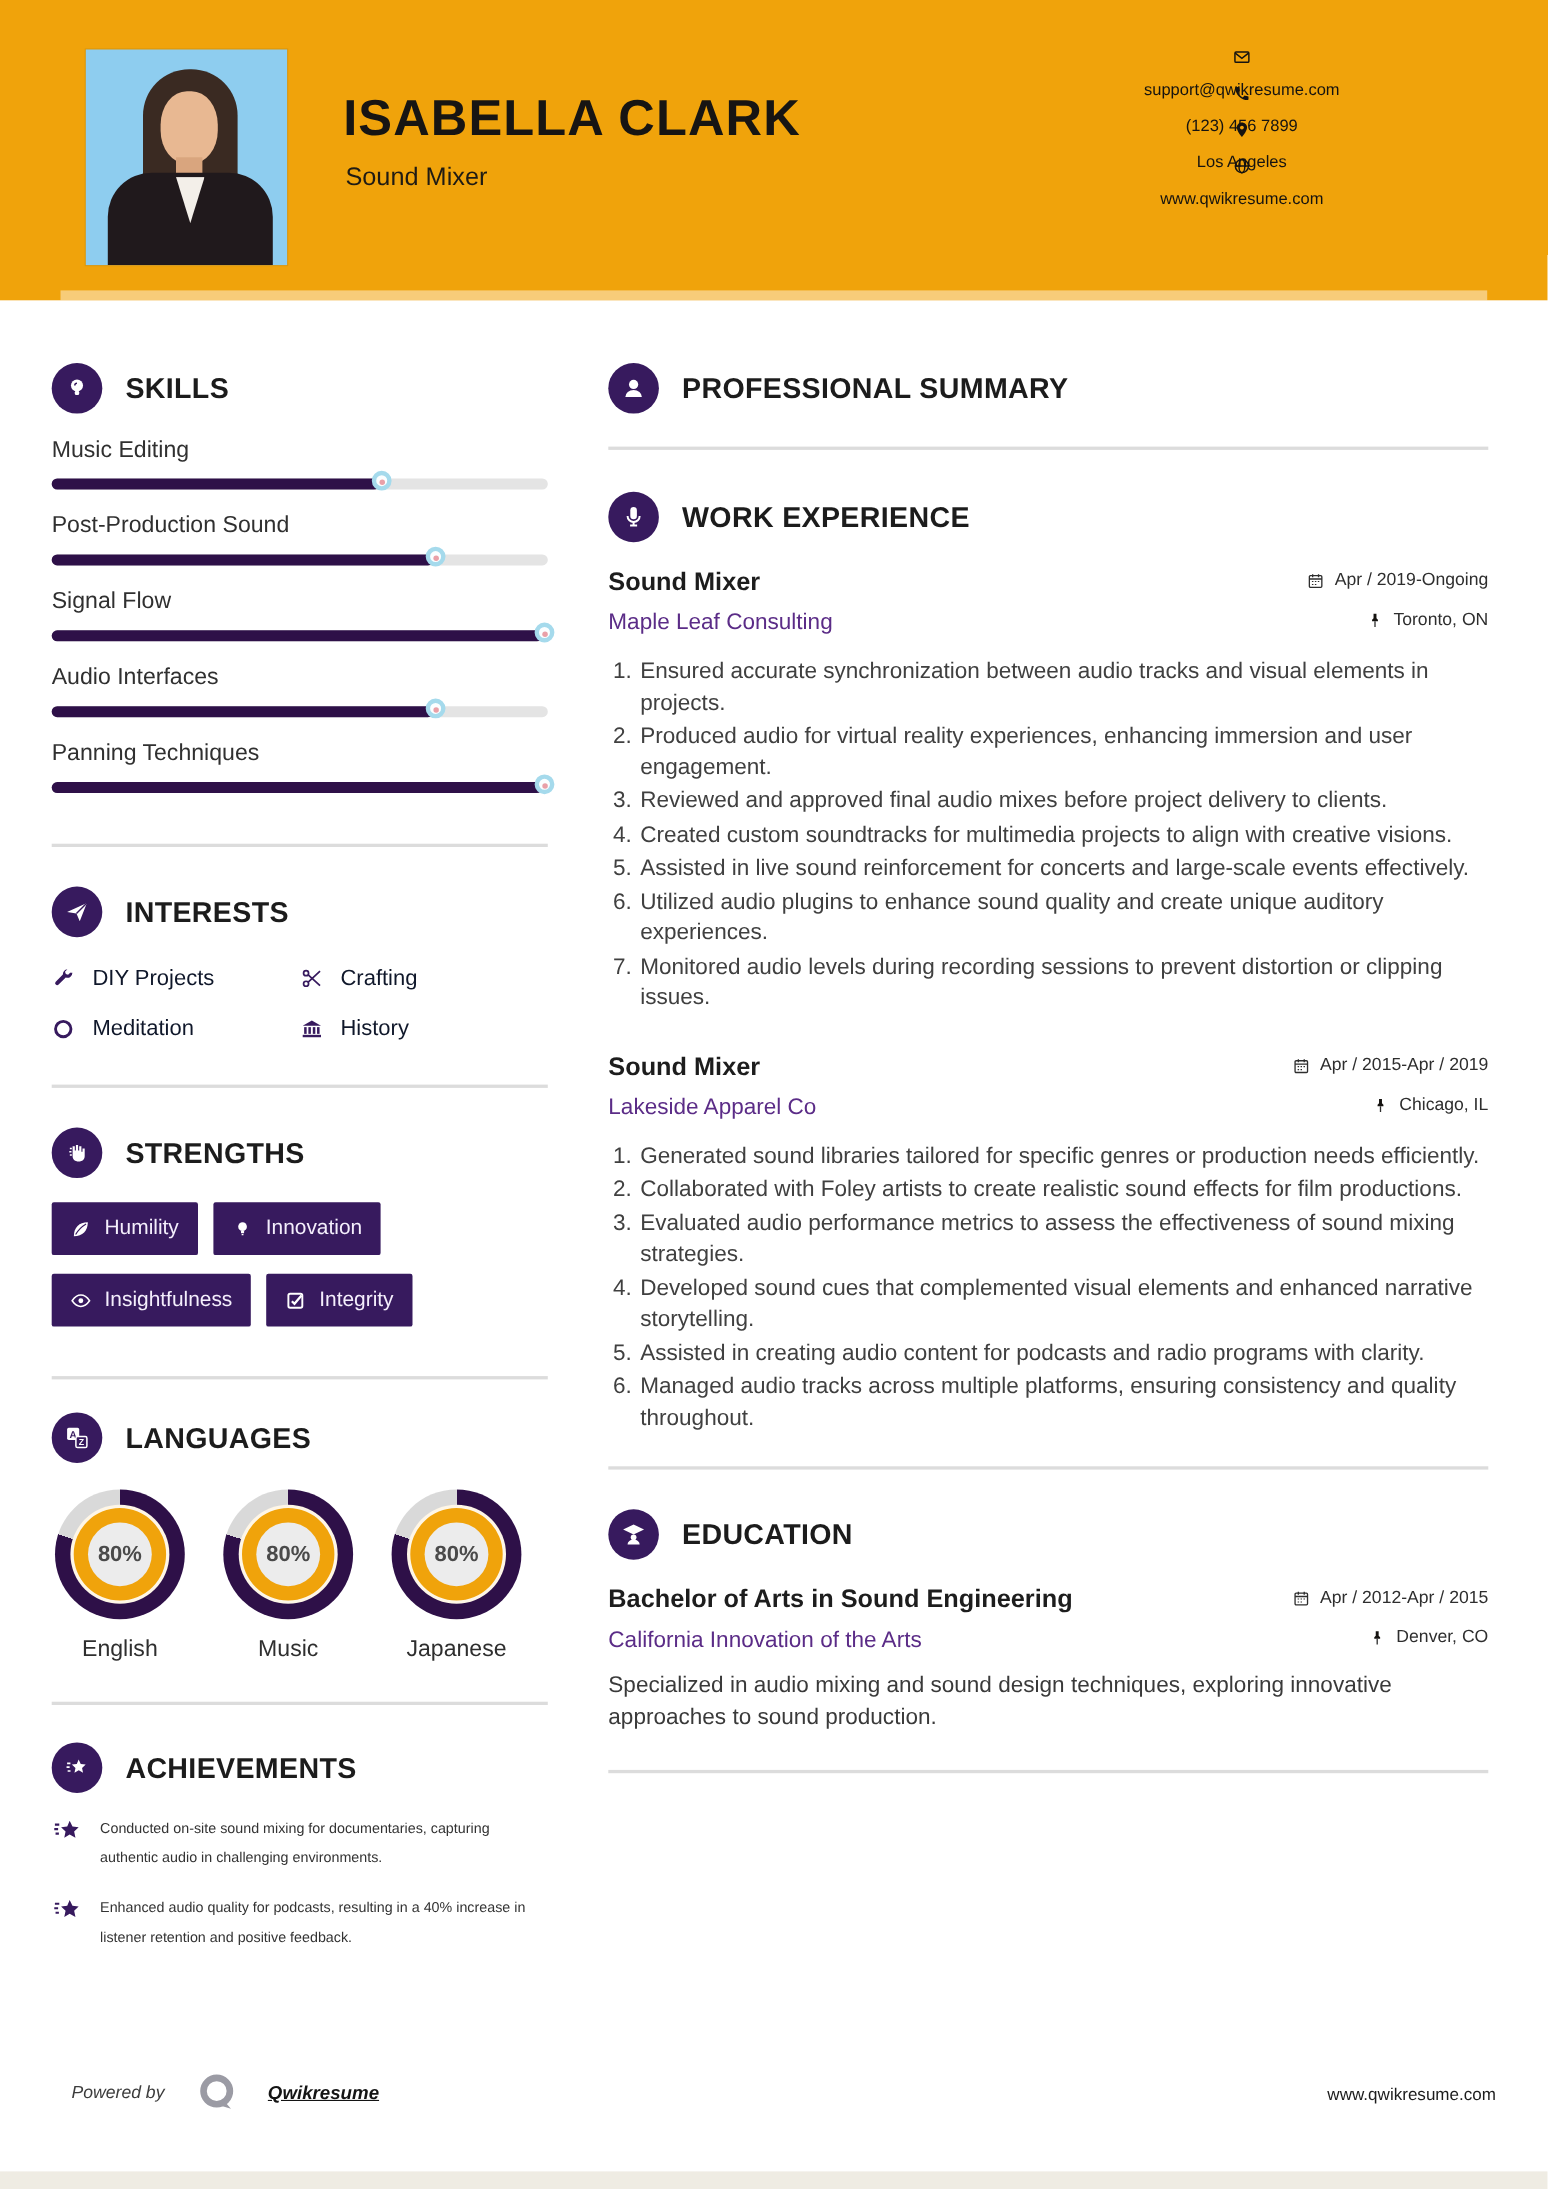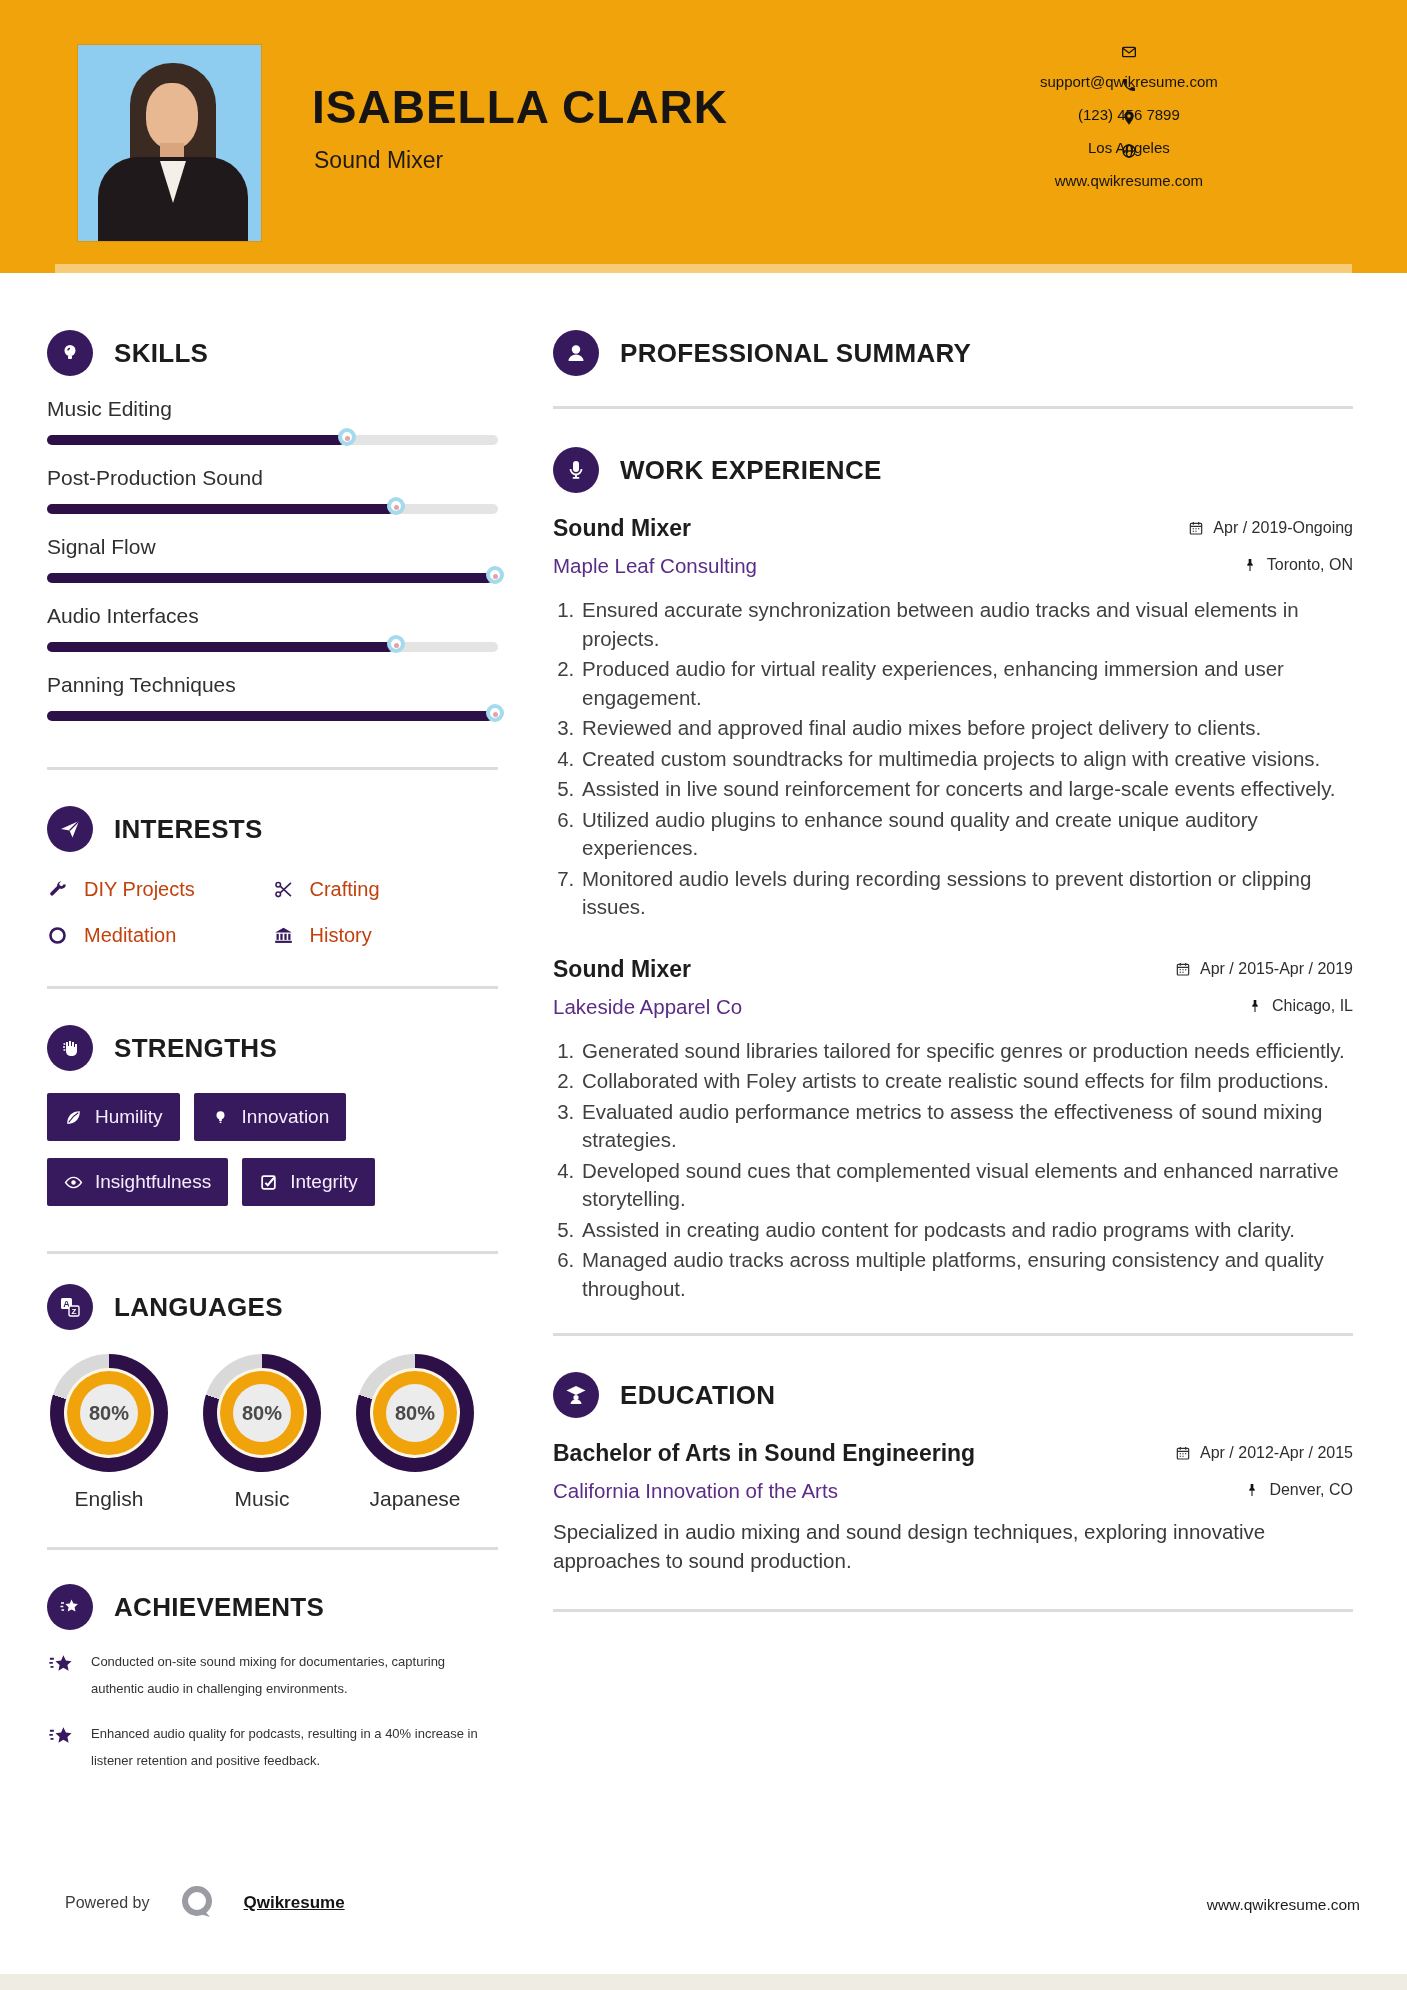--- a/index.html
+++ b/index.html
@@ -37,21 +37,21 @@
   .skill-track { margin-top:13px; position:relative; height:10px; background:#e4e4e4; border-radius:6px; }
   .skill-fill  { position:relative; height:10px; background:#2E1048; border-radius:6px; }
   .skill-knob  { position:absolute; right:-11px; top:-7px; width:18px; height:18px; background:#fbfeff; border:4px solid #A5DAEC; border-radius:50%; }
   .skill-knob::after { content:""; position:absolute; left:3px; top:4px; width:5px; height:5px; border-radius:50%; background:#e9a0a8; }
   .sb-div1 { margin-top:46px; }
   
   .interests-head { margin-top:36px; }
   .interest-grid { margin-top:14px; display:flex; flex-wrap:wrap; }
   .interest { width:50%; display:flex; align-items:center; gap:16px; height:46px; }
   .interest svg { width:21px; height:21px; flex:0 0 21px; }
-  .interest .il { font-size:20px; color:#c2410c; }
+  .interest .il { font-size:20px; color:#0f172a; }
   .sb-div2 { margin-top:28px; }
   
   .strengths-head { margin-top:36px; }
   .badges { margin-top:22px; display:flex; flex-wrap:wrap; }
   .badge { display:inline-flex; align-items:center; gap:12px; background:#371A5E; color:#f4eefc; font-size:19px; padding:13px 17px; margin:0 14px 17px 0; border-radius:2px; }
   .badge svg { width:19px; height:19px; }
   
   .languages-head { margin-top:30px; }
   .donut-row { margin-top:24px; display:flex; justify-content:space-between; width:430px; }
   .donut-wrap { width:124px; text-align:center; }
@@ -74,21 +74,21 @@
   .jtitle { font-size:23px; font-weight:700; color:#1d1d1d; }
   .jmeta { display:flex; align-items:center; gap:9px; font-size:16px; color:#2e2e2e; }
   .jmeta svg { width:16px; height:16px; }
   .job-row2 { display:flex; justify-content:space-between; align-items:baseline; margin-top:12px; }
   .jcompany { font-size:20.5px; color:#5B2C87; }
   ol.bullets { margin-top:18px; padding-left:27px; }
   ol.bullets li { font-size:20.5px; line-height:28.5px; color:#404040; padding-left:2px; margin-bottom:2px; }
   .edu-head { margin-top:36px; }
   .edu-desc { margin-top:14px; font-size:20.5px; line-height:29px; color:#3a3a3a; }
   
-  .footer-left { position:absolute; left:65px; top:1882px; display:flex; align-items:center; gap:26px; }
+  .footer-left { position:absolute; left:65px; top:1882px; display:flex; align-items:center; gap:26px;font-style:italic; }
   .powered { font-size:16px; color:#3c3c3c; }
   .qlogo { width:42px; height:42px; }
   .brand { font-size:17px; font-weight:700; color:#141414; text-decoration:underline; }
   .footer-site { position:absolute; right:47px; top:1896px; font-size:15.5px; color:#1c1c1c; }
   .bottom-strip { position:absolute; left:0; bottom:0; width:1407px; height:16px; background:#EFECE3; }
   .ic-dark { fill:#151310; }
   .ic-purple { fill:#371A5E; }
   .st-purple { stroke:#371A5E; fill:none; }
 </style>
 </head>

